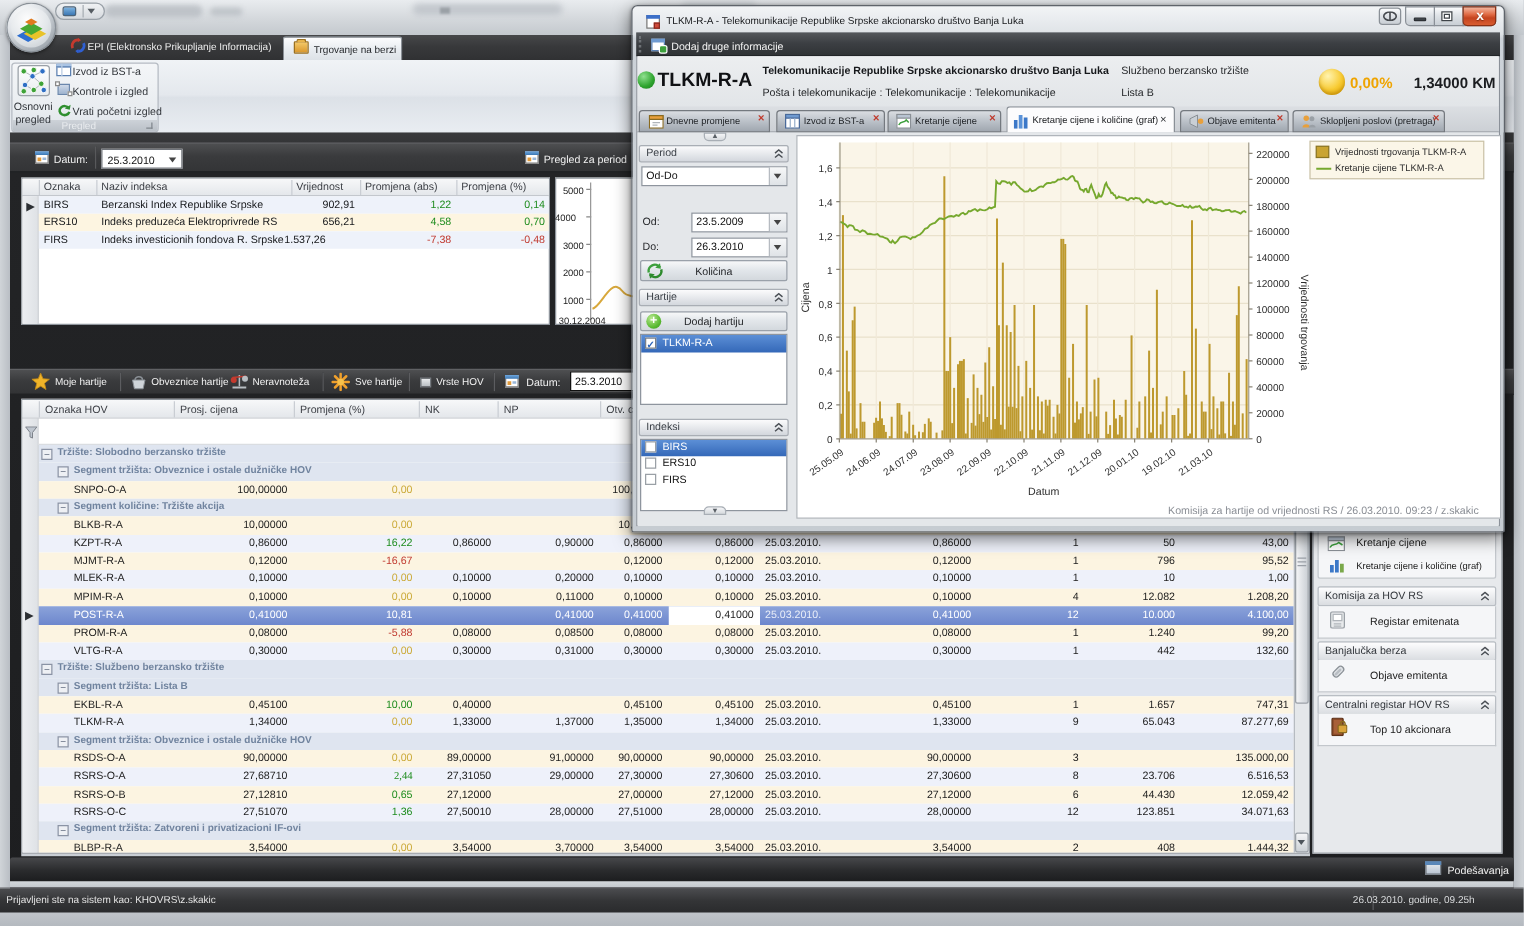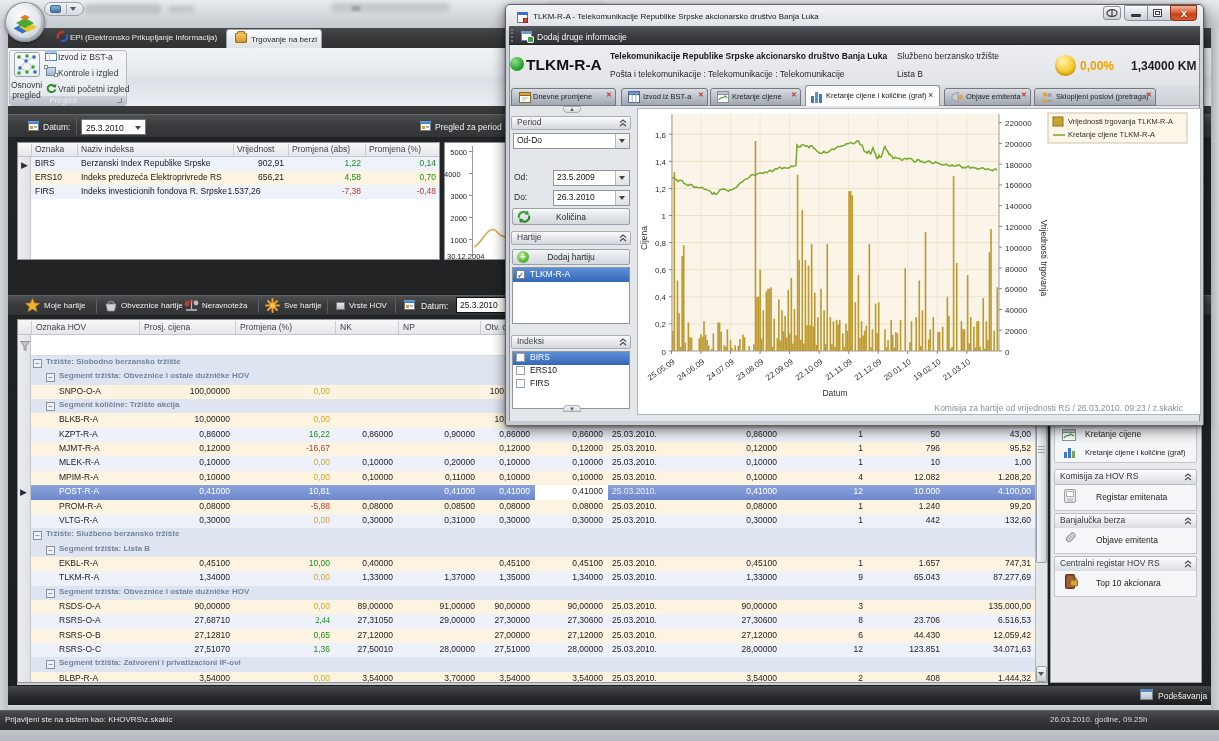--- a/index.html
+++ b/index.html
@@ -502,21 +502,21 @@
 <div class="abs nw" style="left:1096px;top:578px;width:100px;height:12px;color:#222;">Top 10 akcionara</div>
 <div class="abs nw" style="left:8px;top:686px;width:1203px;height:19px;background:linear-gradient(#47484b,#2a2b2d 55%,#1c1d1f);border-radius:2px;"></div>
 <div class="abs nw" style="left:1140px;top:689px;width:13px;height:11px;background:linear-gradient(#e9ecef,#b9c4d2);border:1px solid #7b828a;"></div>
 <div class="abs nw" style="left:1140px;top:689px;width:13px;height:3px;background:#5a87b8;"></div>
 <div class="abs nw" style="left:1158px;top:691px;width:60px;height:11px;color:#f0f0f0;font-size:8.5px;">Podešavanja</div>
 <div class="abs nw" style="left:8px;top:705px;width:1203px;height:5px;background:linear-gradient(#d3d7db,#c3c8cd);"></div>
 <div class="abs nw" style="left:17px;top:683px;width:1031px;height:2px;background:#c9ced4;"></div>
 <div class="abs nw" style="left:0px;top:710px;width:1219px;height:20px;background:linear-gradient(#4b4c4f,#343537 50%,#2a2b2d);border-top:1px solid #606165;"></div>
 <div class="abs nw" style="left:5px;top:715px;width:300px;height:11px;color:#e4e4e4;font-size:8px;">Prijavljeni ste na sistem kao: KHOVRS\z.skakic</div>
 <div class="abs nw" style="left:1098px;top:712px;width:1px;height:16px;background:#232427;border-right:1px solid #5c5d60;"></div>
-<div class="abs nw" style="left:1050px;top:715px;width:162px;height:11px;color:#d8dadc;font-size:8px;text-align:left;">26.03.2010. godine, 09.25h</div>
+<div class="abs nw" style="left:1050px;top:715px;width:162px;height:11px;color:#d8dadc;font-size:8px;text-align:center;">26.03.2010. godine, 09.25h</div>
 <div class="abs nw" style="left:505px;top:4px;width:699px;height:422px;background:linear-gradient(#f2f4f6,#dfe3e7 22px,#ccd2d8 26px,#c6ccd2);border:1px solid #5f646b;border-radius:5px 5px 2px 2px;box-shadow:0 4px 14px rgba(0,0,0,.55),0 1px 3px rgba(0,0,0,.4);"></div>
 <div class="abs nw" style="left:509px;top:26px;width:691px;height:395px;border:1px solid #8b9199;background:#e7e9ec;"></div>
 <div class="abs nw" style="left:517px;top:12px;width:11px;height:11px;background:#fff;border:1px solid #777;"></div>
 <div class="abs nw" style="left:517px;top:12px;width:11px;height:3px;background:#3c6fc8;"></div>
 <div class="abs nw" style="left:523px;top:18px;width:5px;height:5px;background:#d04a3a;border:1px solid #8a2a20;"></div>
 <div class="abs nw" style="left:533px;top:12px;width:520px;height:11px;color:#16181b;font-size:8px;">TLKM-R-A - Telekomunikacije Republike Srpske akcionarsko društvo Banja Luka</div>
 <div class="abs nw" style="left:1103px;top:6px;width:18px;height:14px;background:linear-gradient(#fbfcfd,#dfe3e7 45%,#c9cfd5);border:1px solid #8a9097;border-radius:3px;"></div>
 <svg class="abs" style="left:1106px;top:9px" width="12" height="8" viewBox="0 0 12 8">
     <ellipse cx="6" cy="4" rx="5" ry="3.4" fill="none" stroke="#45494e" stroke-width="1.3"></ellipse>
     <path d="M6 0.5 V7.5" stroke="#45494e" stroke-width="1.3"></path>

